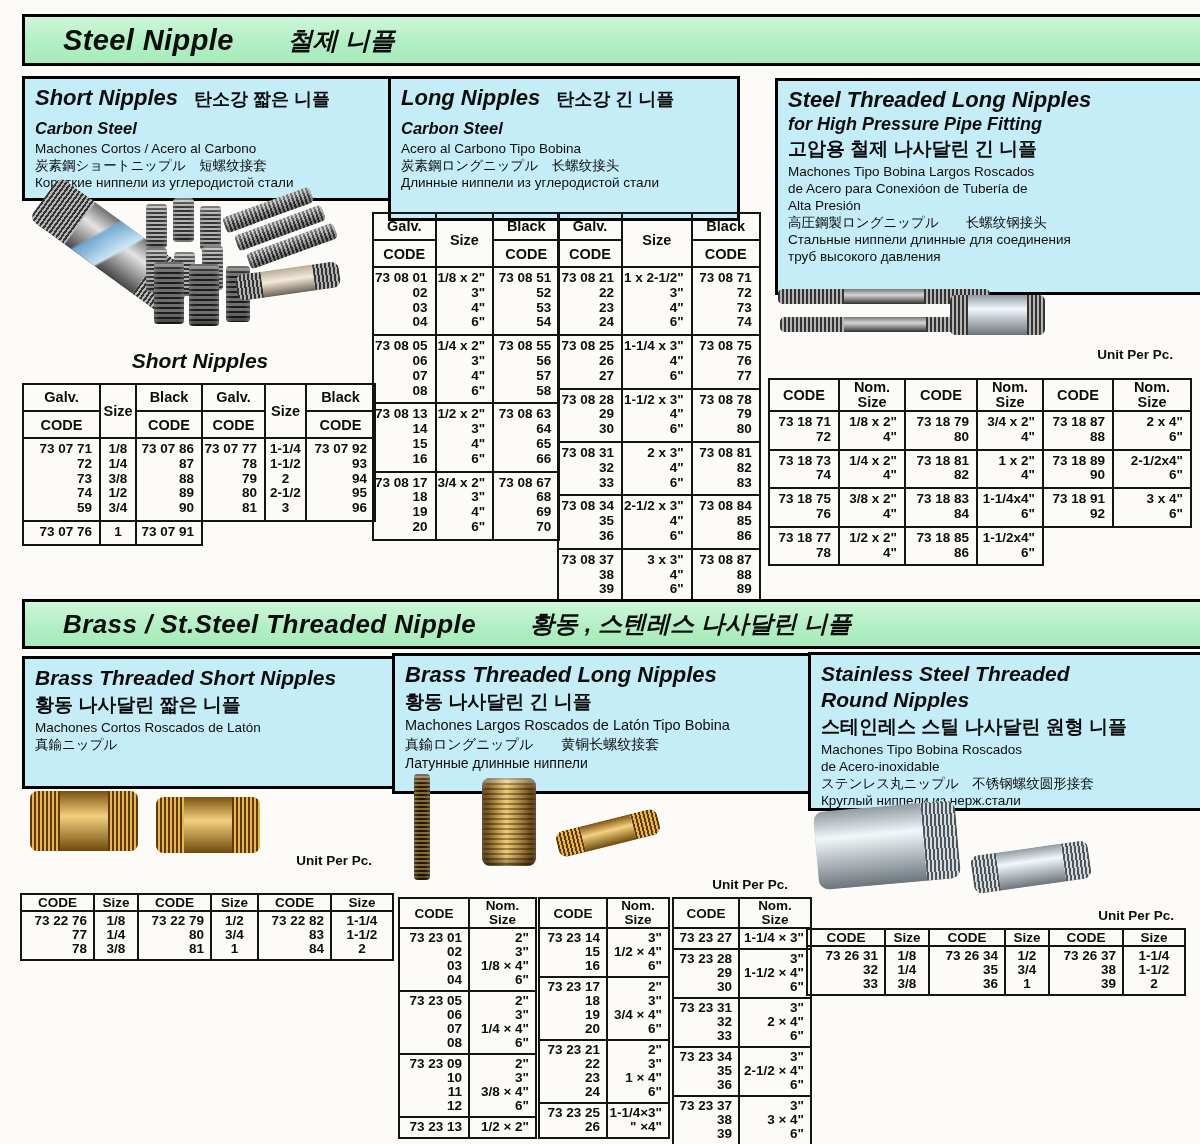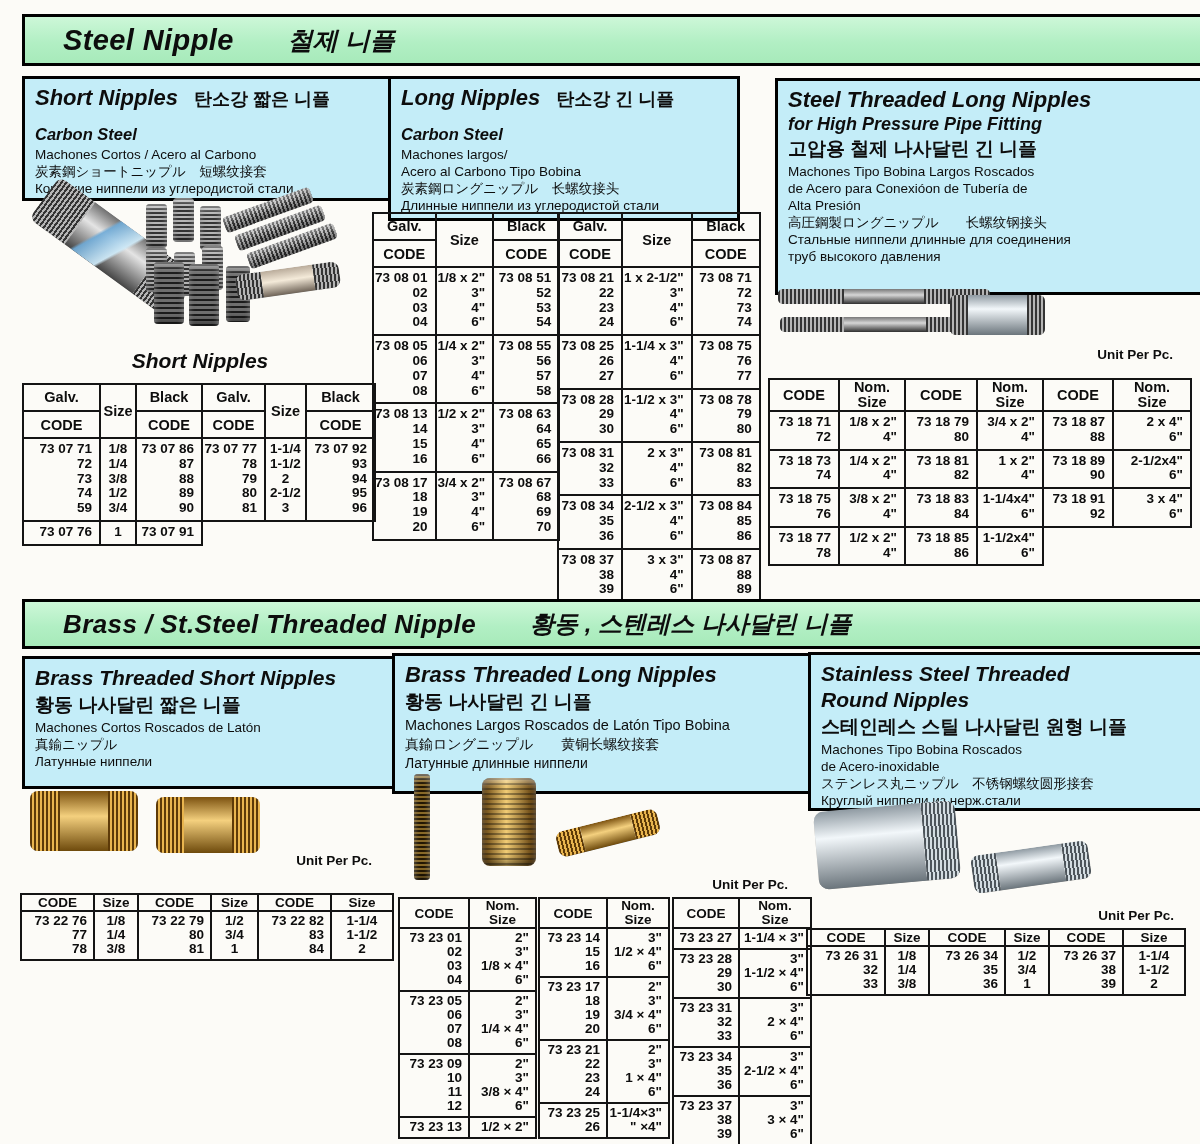--- a/index.html
+++ b/index.html
@@ -19,21 +19,21 @@
   .b-en{font-style:italic;font-weight:700;font-size:29px;letter-spacing:.4px;white-space:nowrap;}
   .b-kr{font-style:italic;font-weight:700;font-size:25px;white-space:nowrap;}
 
   
   .infobox{position:absolute;background:#c4edf8;border:3px solid #000;padding:6px 10px 5px;}
   .ib-titlerow{display:flex;gap:16px;align-items:baseline;}
   .ib-title{font-size:22px;font-weight:700;font-style:italic;white-space:nowrap;line-height:26px;}
   .ib-title2{font-size:18px;font-weight:700;font-style:italic;white-space:nowrap;line-height:22px;}
   .ib-kr{font-size:18px;font-weight:700;white-space:nowrap;}
   .ib-kr-line{font-size:19px;font-weight:700;line-height:25px;margin:1px 0 2px;}
-  .ib-sub{font-size:16.5px;font-weight:700;font-style:italic;line-height:20px;margin:13px 0 2px;}
+  .ib-sub{font-size:16.5px;font-weight:700;font-style:italic;line-height:20px;margin:7px 0 2px;}
   .ib-line{font-size:13.5px;line-height:17px;white-space:nowrap;}
 
   .caption{position:absolute;font-weight:700;font-style:italic;font-size:21px;text-align:center;}
   .unit{position:absolute;font-weight:700;font-size:13.5px;text-align:right;white-space:nowrap;}
 
   
   .ctab{border-collapse:collapse;table-layout:fixed;}
   .ctab th,.ctab td{border:2px solid #141414;}
   .ctab th{font-weight:700;text-align:center;vertical-align:middle;padding:0;}
   .ctab .h-top{border-bottom:2px solid #141414;padding:4px 2px 5px;}
@@ -95,21 +95,20 @@
     <div class="ib-line">炭素鋼ショートニップル　短螺纹接套</div>
     <div class="ib-line">Короткие ниппели из углеродистой стали</div>
   </div>
 
   <div class="infobox" style="left:388px;top:76px;width:326px;height:128px">
     <div class="ib-titlerow">
       <span class="ib-title">Long Nipples</span>
       <span class="ib-kr">탄소강 긴 니플</span>
     </div>
     <div class="ib-sub">Carbon Steel</div>
-    <div class="ib-line">Machones largos/</div>
     <div class="ib-line">Acero al Carbono Tipo Bobina</div>
     <div class="ib-line">炭素鋼ロングニップル　长螺纹接头</div>
     <div class="ib-line">Длинные ниппели из углеродистой стали</div>
   </div>
 
   <div class="infobox" style="left:775px;top:78px;width:412px;height:200px">
     <div class="ib-title">Steel Threaded Long Nipples</div>
     <div class="ib-title2">for High Pressure Pipe Fitting</div>
     <div class="ib-kr-line">고압용 철제 나사달린 긴 니플</div>
     <div class="ib-line">Machones Tipo Bobina Largos Roscados</div>
@@ -629,21 +628,20 @@
   <div class="banner" style="left:22px;top:599px;width:1150px;height:44px">
     <span class="b-en" style="font-size:26px">Brass / St.Steel Threaded Nipple</span>
     <span class="b-kr" style="font-size:24px">황동 , 스텐레스 나사달린 니플</span>
   </div>
 
   <div class="infobox" style="left:22px;top:656px;width:352px;height:116px">
     <div class="ib-title" style="font-size:21px">Brass Threaded Short Nipples</div>
     <div class="ib-kr-line">황동 나사달린 짧은 니플</div>
     <div class="ib-line">Machones Cortos Roscados de Latón</div>
     <div class="ib-line">真鍮ニップル</div>
-    <div class="ib-line">Латунные ниппели</div>
   </div>
 
   <div class="infobox" style="left:392px;top:653px;width:396px;height:124px">
     <div class="ib-title" style="font-size:22px">Brass Threaded Long Nipples</div>
     <div class="ib-kr-line">황동 나사달린 긴 니플</div>
     <div class="ib-line" style="font-size:14.5px;line-height:19px">Machones Largos Roscados de Latón Tipo Bobina</div>
     <div class="ib-line" style="font-size:14px;line-height:19px">真鍮ロングニップル　　黄铜长螺纹接套</div>
     <div class="ib-line" style="font-size:14px;line-height:19px">Латунные длинные ниппели</div>
   </div>
 

